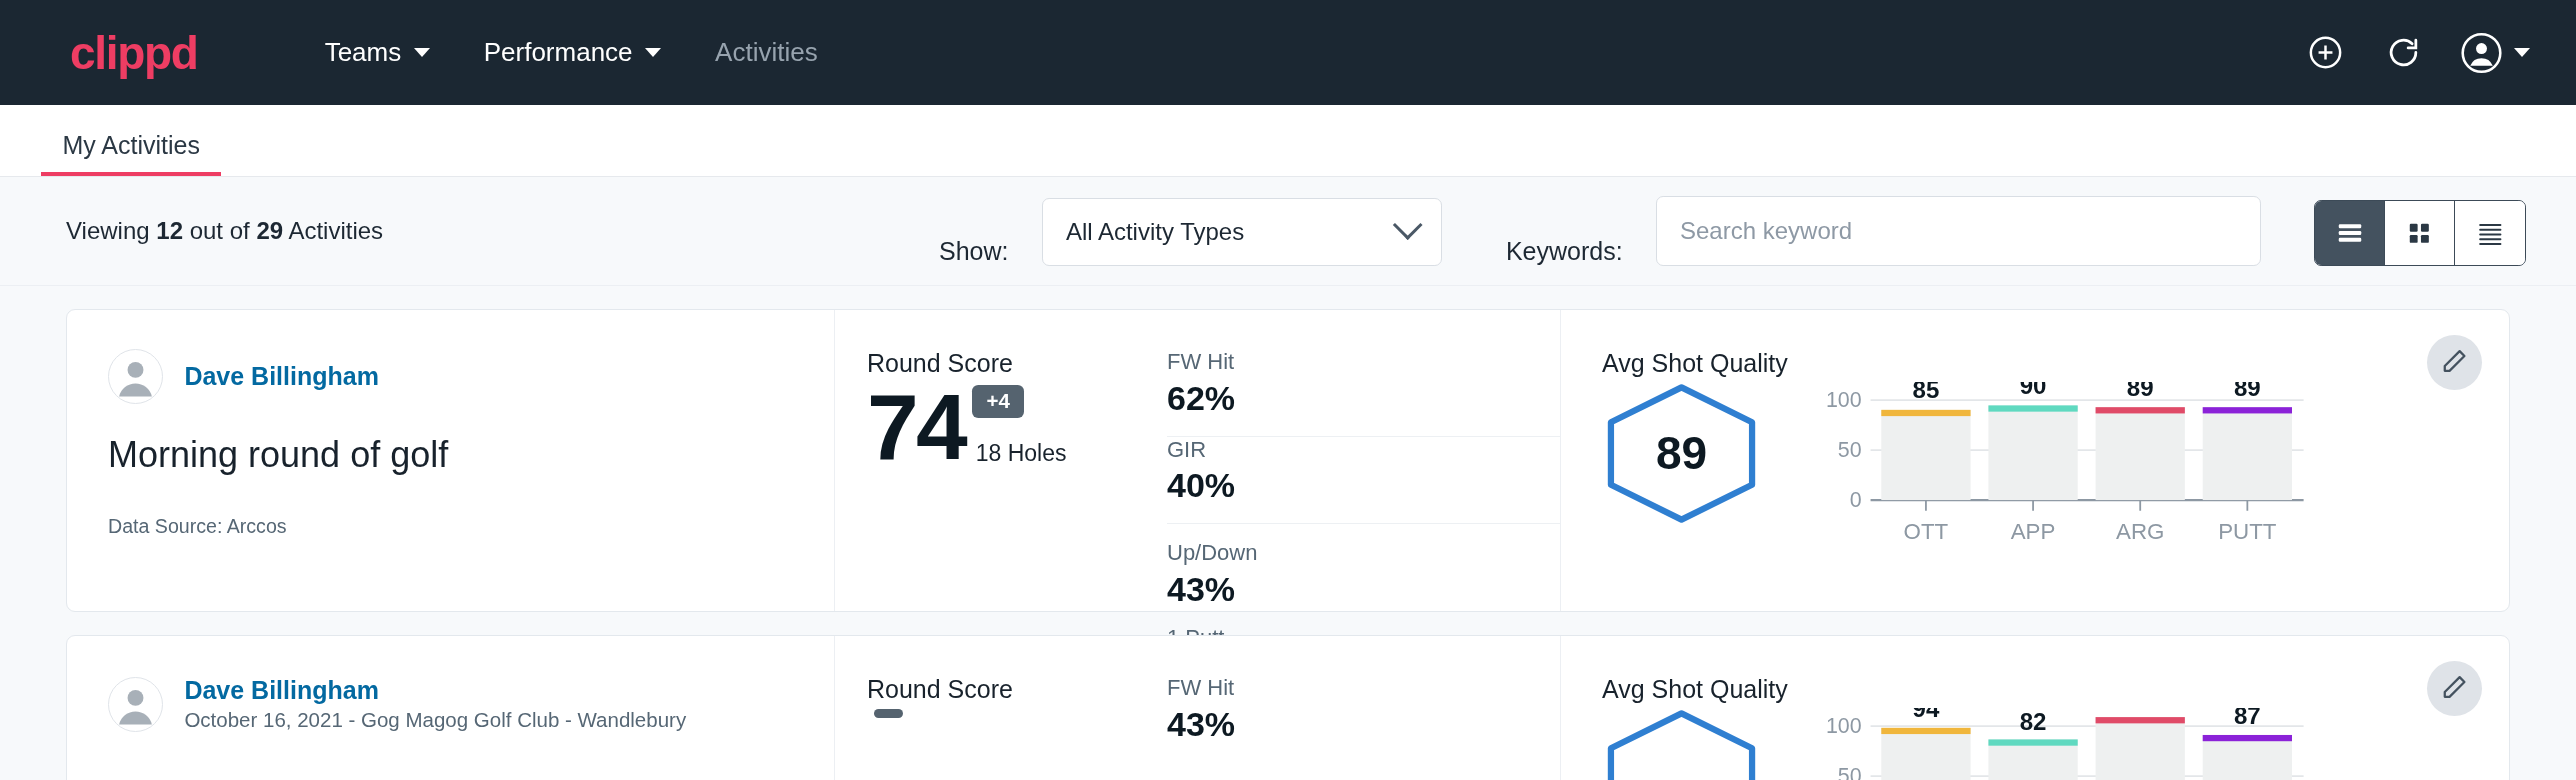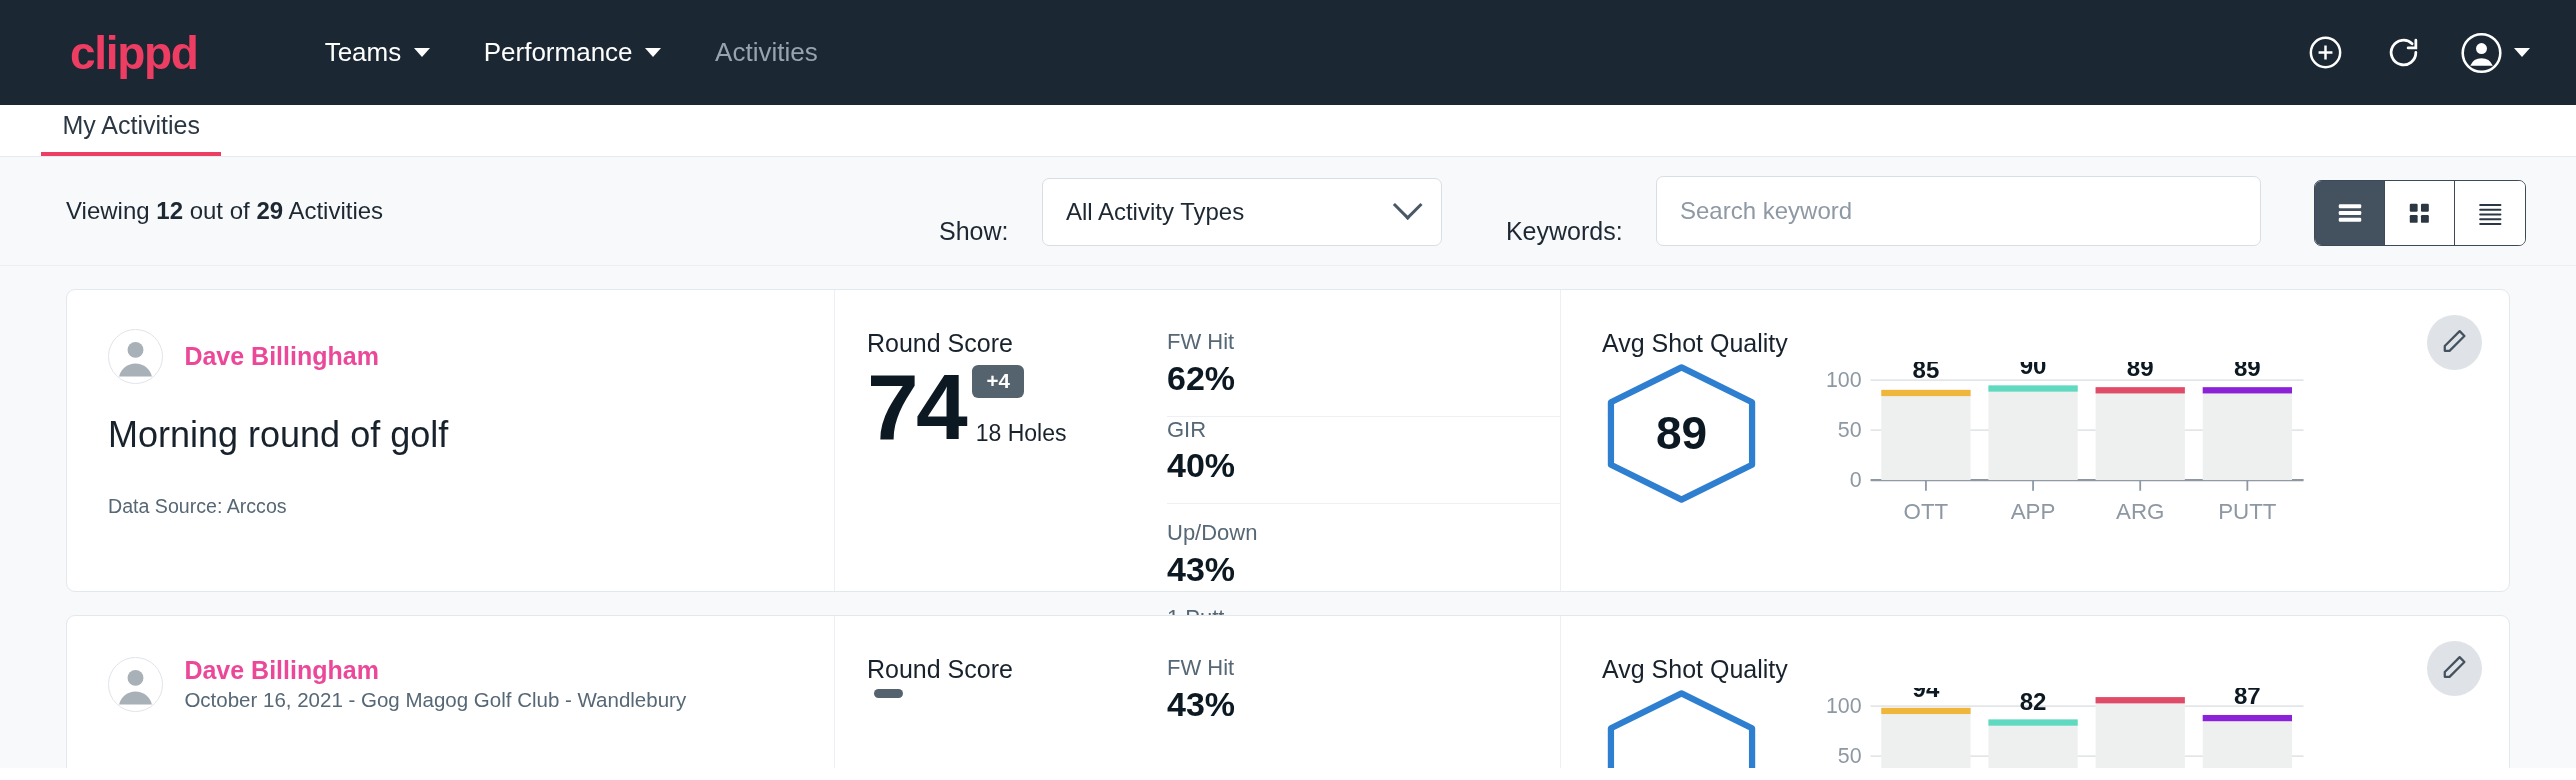--- a/index.html
+++ b/index.html
@@ -50,21 +50,21 @@
   .icon-btn {
     width: 41px; height: 41px;
     display: flex; align-items: center; justify-content: center;
     cursor: pointer;
   }
   .icon-btn svg { display: block; }
   .avatar-wrap { display: flex; align-items: center; gap: 12.5px; cursor: pointer; }
 
   
   .tabbar {
-    height: 52px;
+    height: 72px;
     background: #ffffff;
     border-bottom: 1.8px solid #e6e9ed;
     display: flex;
     align-items: flex-end;
     padding: 0 41px;
   }
   .tab {
     font-size: 25px;
     color: #3c4a57;
     padding: 0 21.4px 14.3px 21.4px;
@@ -161,21 +161,21 @@
   .userrow { display: flex; align-items: center; gap: 21.4px; }
   .av {
     width: 55px; height: 55px;
     border-radius: 50%;
     border: 1.8px solid #e0e4e9;
     background: #ffffff;
     display: flex; align-items: center; justify-content: center;
     overflow: hidden;
     flex-shrink: 0;
   }
-  .uname { font-size: 25px; font-weight: 700; color: #ec4899; line-height: 1.25; }
+  .uname { font-size: 25px; font-weight: 700; color: #0369a1; line-height: 1.25; }
   .udate { font-size: 20.5px; color: #566775; line-height: 1.35; }
   .ctitle { font-size: 36px; color: #18222c; margin-top: 30px; font-weight: 400; }
   .csource { font-size: 19.6px; color: #566775; margin-top: 39px; }
 
   .col-score {
     width: 332px;
     padding: 39px 0 0 32px;
   }
   .sec-title { font-size: 25px; color: #18222c; }
   .scorerow { display: flex; align-items: center; margin-top: 5.4px; }

